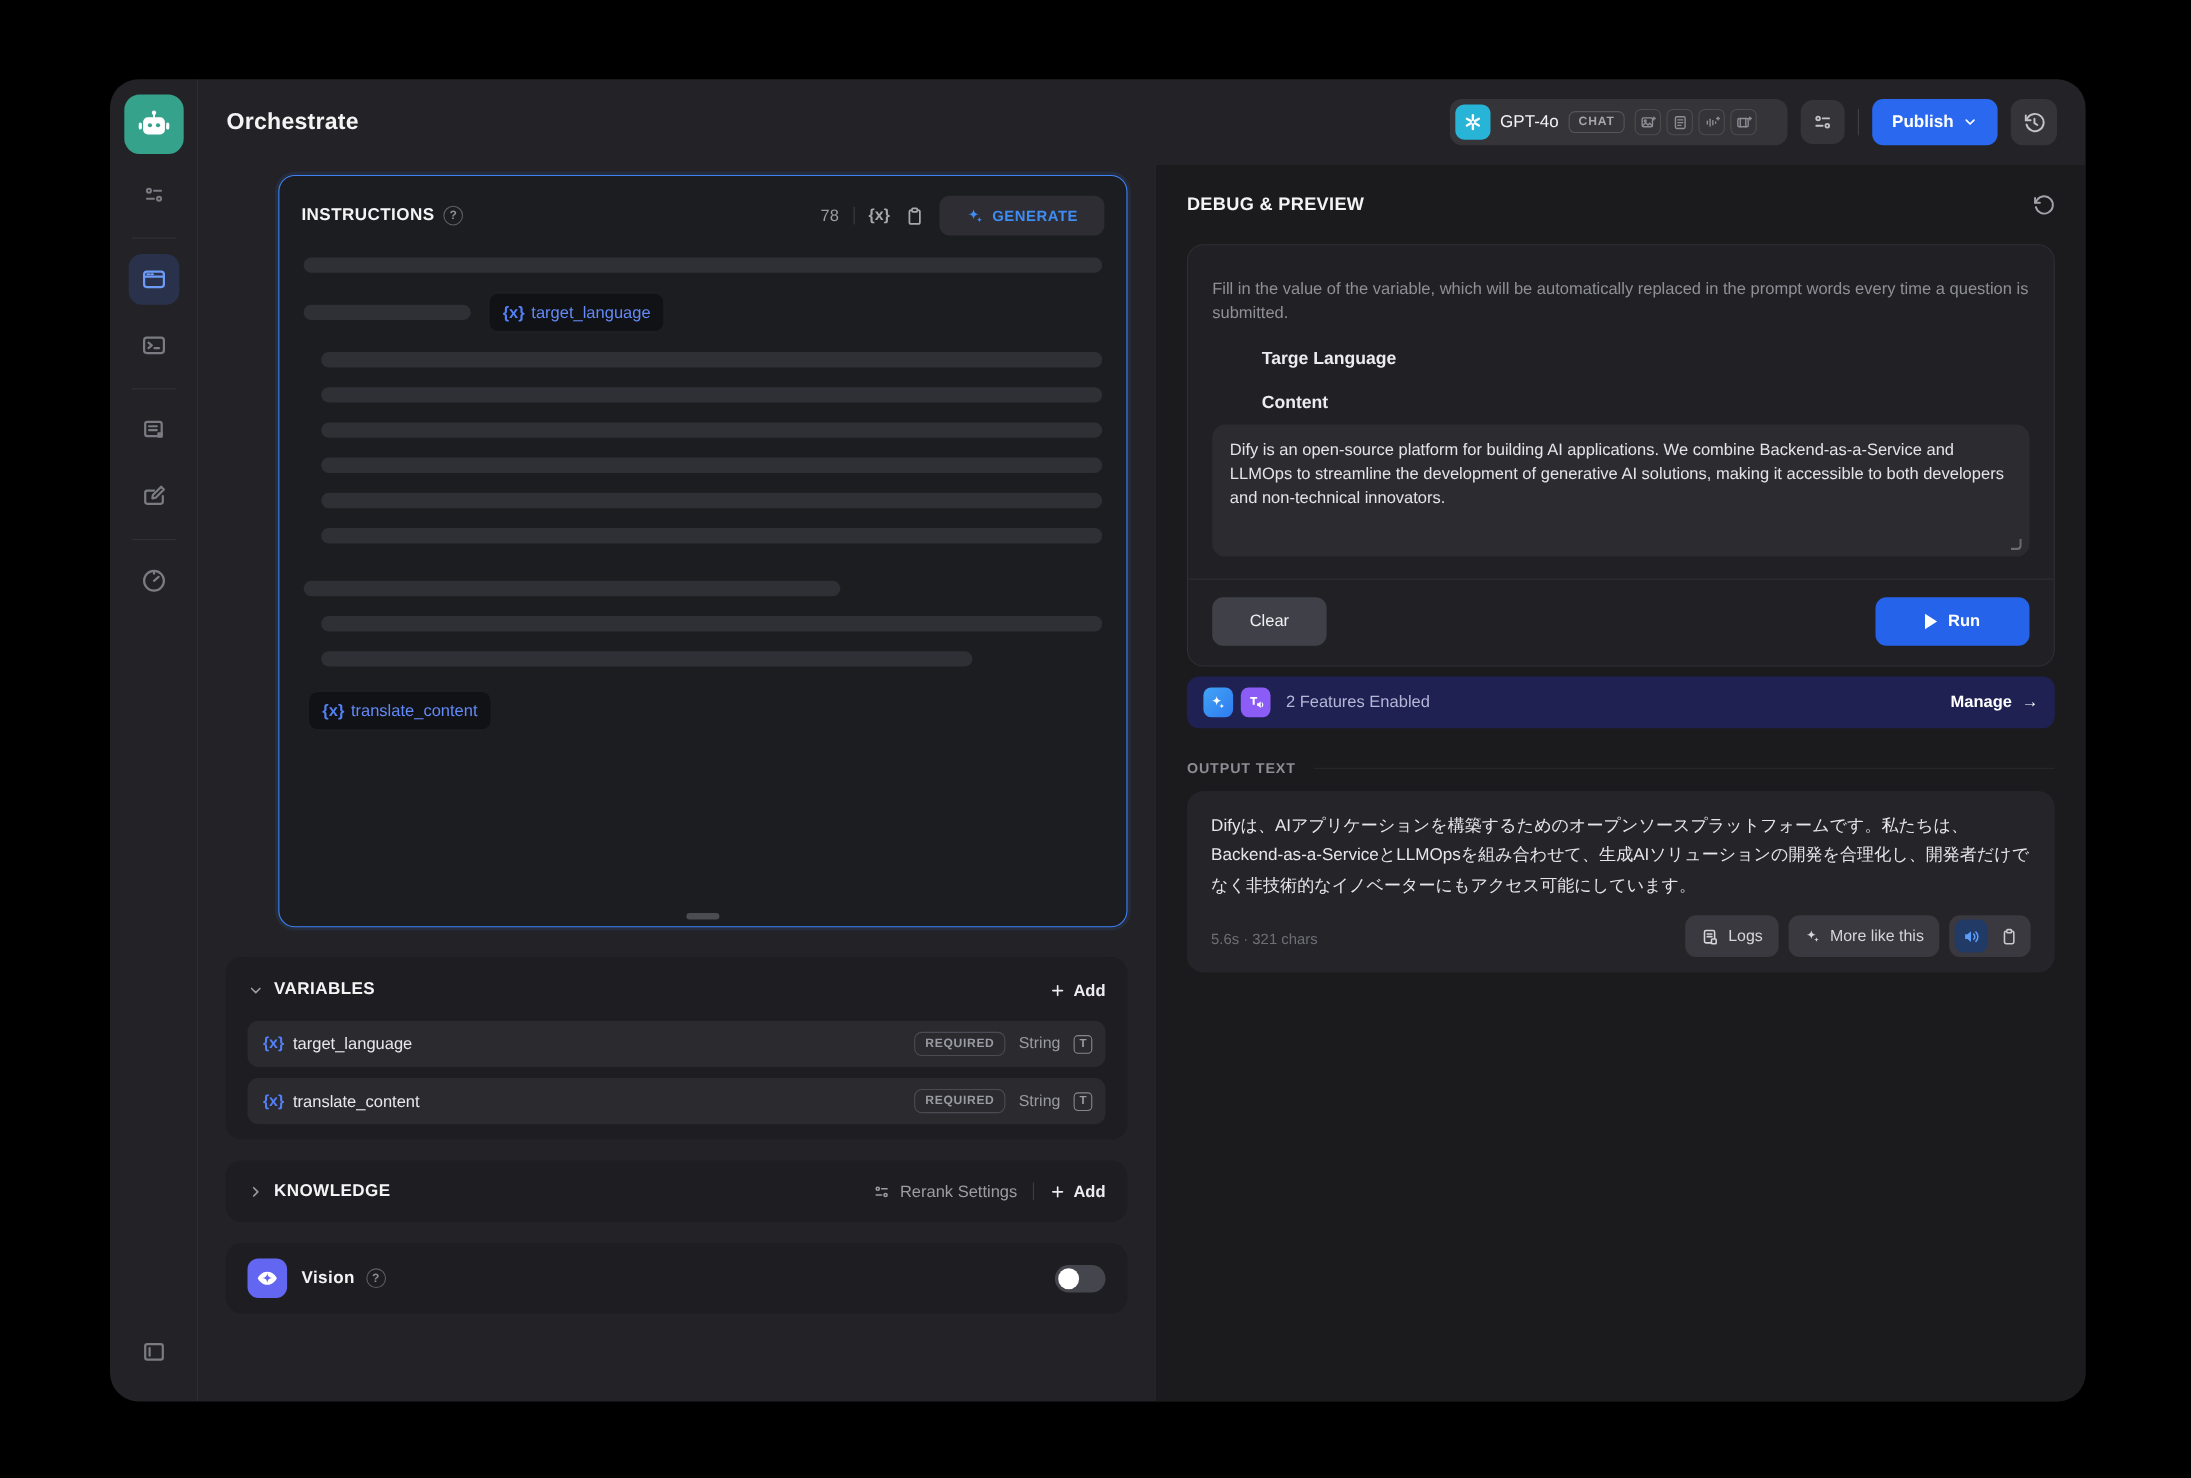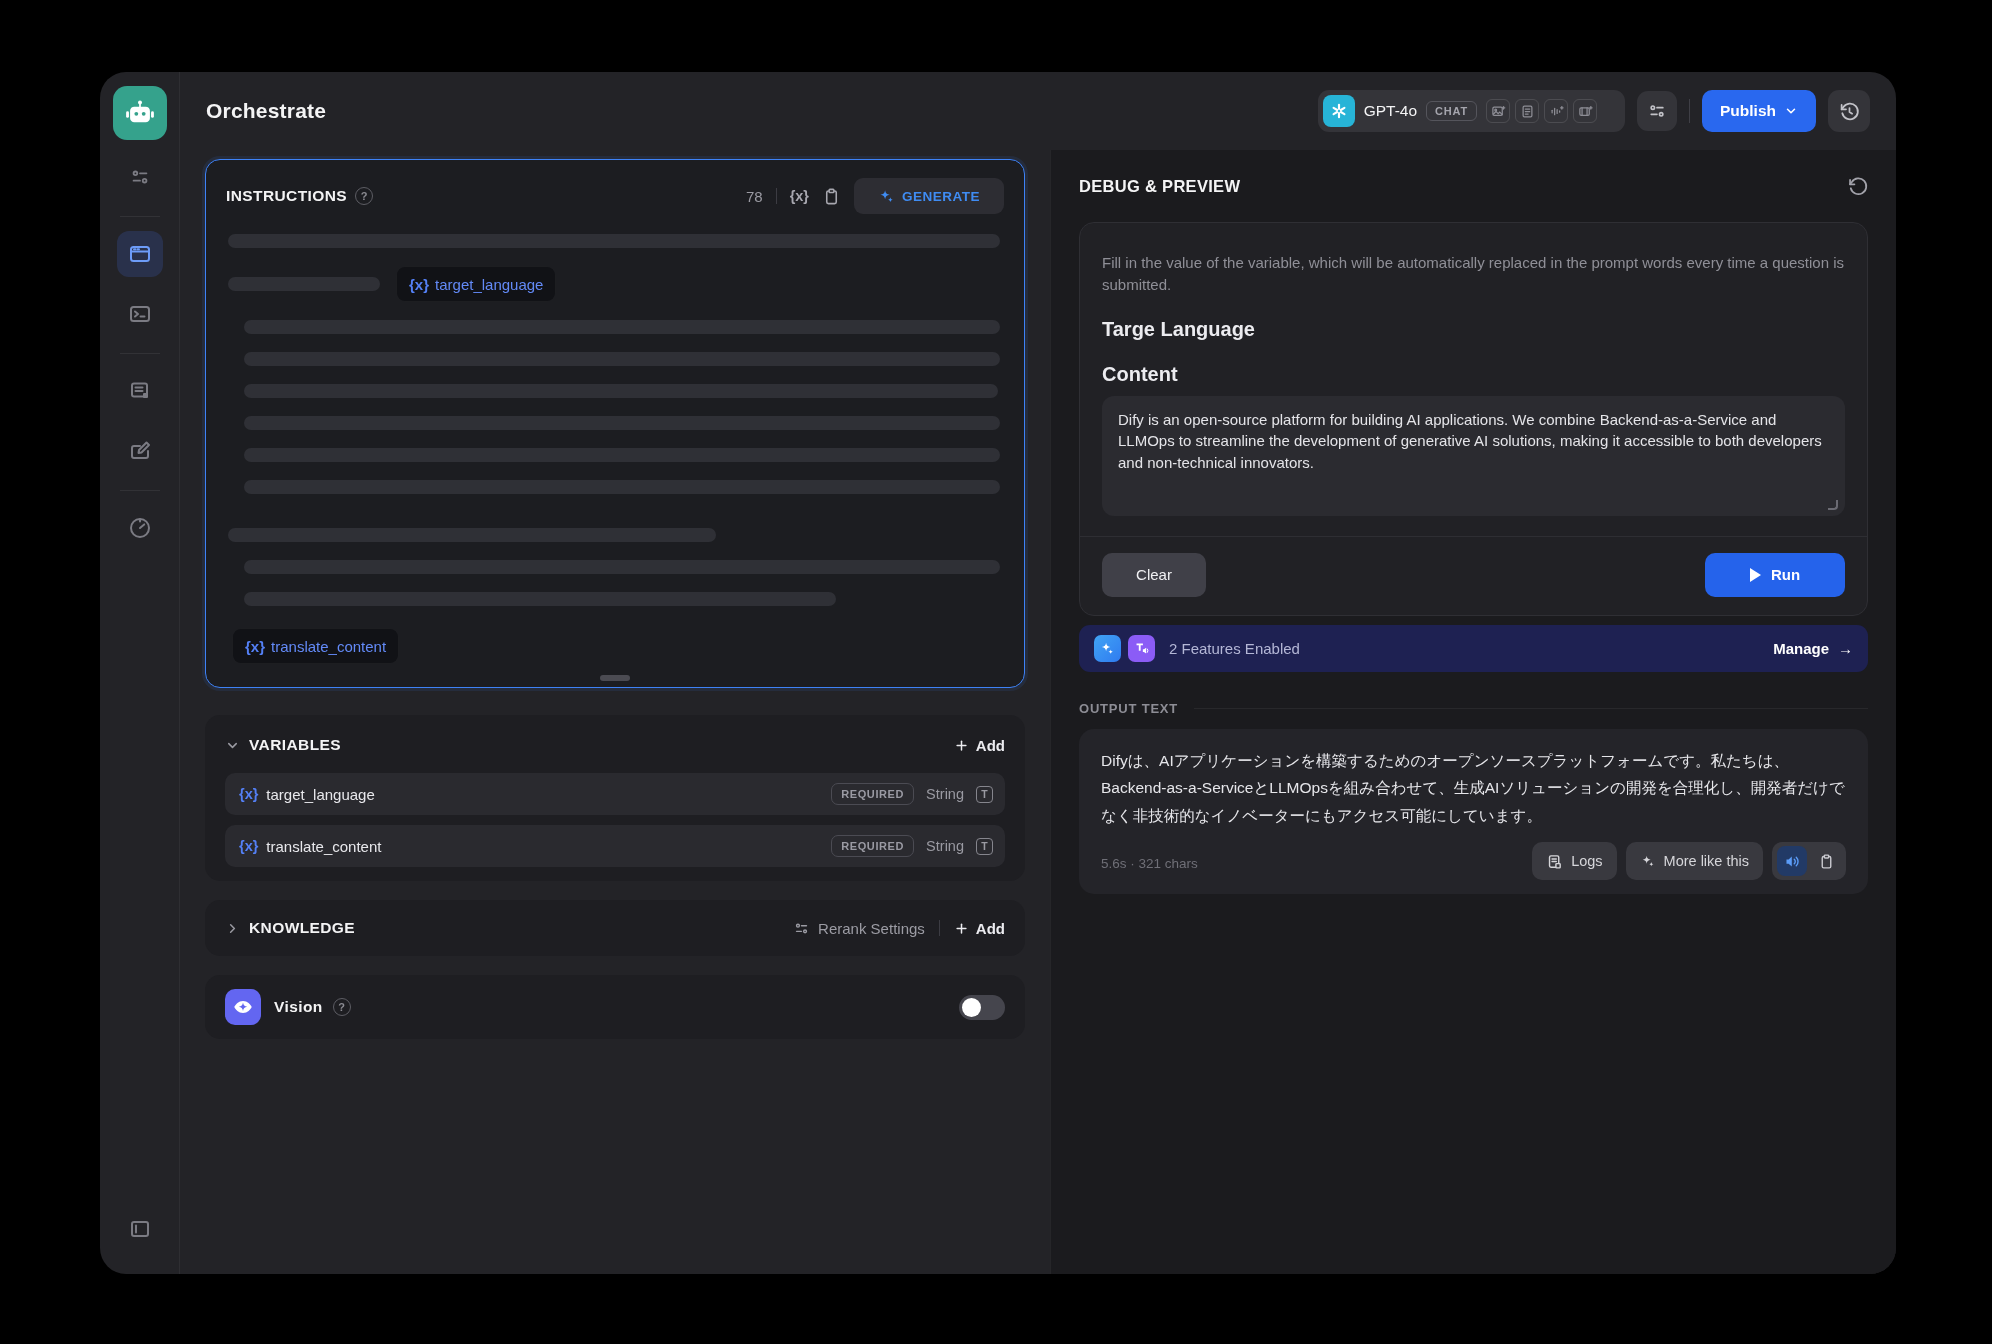--- a/index.html
+++ b/index.html
@@ -25,21 +25,21 @@
   .cap-row{ display:flex; gap:5px; align-items:center;}
   .icon-btn{ width:42px; height:42px; background:#343439; border-radius:11px; display:flex; align-items:center; justify-content:center; color:#c2c2c8; cursor:pointer;}
   .icon-btn.small{ width:40px; height:40px;}
   .top-div{ width:1px; height:24px; background:#3f3f46;}
   .publish-btn{ height:42px; background:#2968ef; border-radius:10px; color:#fff; display:flex; align-items:center; gap:8px; padding:0 18px; font-size:15.5px; font-weight:600; cursor:pointer;}
   
   .content{ flex:1; display:flex; min-height:0;}
   .left-pane{ width:870px; flex:0 0 870px; padding:9px 25px 0; overflow:hidden;}
   .right-pane{ flex:1; background:#1b1b1e; border-left:1px solid rgba(255,255,255,.05); padding:0 28px; overflow:hidden;}
   
-  .inst-panel{ position:relative; height:529px; background:#1c1d21; border:1.5px solid #3e82f6; border-radius:15px; box-shadow:0 0 0 3px rgba(62,130,246,.10); margin-bottom:27px;}
+  .inst-panel{ position:relative; height:684px; background:#1c1d21; border:1.5px solid #3e82f6; border-radius:15px; box-shadow:0 0 0 3px rgba(62,130,246,.10); margin-bottom:27px;margin-left:48px;}
   .inst-head{ display:flex; align-items:center; padding:18px 20px 10px; gap:8px;}
   .inst-title{ color:#f4f4f5; font-size:15.5px; font-weight:700; letter-spacing:.4px;}
   .help-ic{ width:18px; height:18px; border:1.5px solid #5d5d64; border-radius:50%; color:#8b8b92; font-size:11px; display:flex; align-items:center; justify-content:center; font-weight:700;}
   .inst-head-right{ margin-left:auto; display:flex; align-items:center; gap:13px;}
   .char-count{ color:#9a9aa2; font-size:15px;}
   .mini-div{ width:1px; height:16px; background:#3c3c43;}
   .tok-ic{ color:#a7a7af; font-size:14.5px; font-weight:700;}
   .ghost-ic{ color:#a7a7af; display:flex; cursor:pointer;}
   .gen-btn{ height:36px; background:#2d2d33; border-radius:9px; display:flex; align-items:center; gap:7px; padding:0 24px; cursor:pointer;}
   .gen-label{ color:#3f8cf3; font-size:13.5px; font-weight:700; letter-spacing:.5px;}
@@ -68,21 +68,21 @@
   .toggle{ margin-left:auto; width:46px; height:25px; border-radius:13px; background:#45454d; position:relative; cursor:pointer;}
   .toggle .knob{ position:absolute; left:3px; top:3px; width:19px; height:19px; border-radius:50%; background:#fff;}
   
   .dbg-head{ height:72px; display:flex; align-items:center;}
   .dbg-title{ color:#f4f4f5; font-size:16.5px; font-weight:700; letter-spacing:.3px;}
   .dbg-refresh{ margin-left:auto; color:#a2a2aa; display:flex; cursor:pointer;}
   .input-card{ background:#212125; border:1px solid #2f2f34; border-radius:15px; padding:20px 22px 18px;}
   .if-head{ display:flex; align-items:center; gap:9px; cursor:pointer;}
   .if-title{ color:#f4f4f5; font-size:15.5px; font-weight:700; letter-spacing:.4px;}
   .if-desc{ margin-top:9px; color:#8f8f97; font-size:15px; line-height:1.45; max-width:760px;}
-  .fld-label{ margin-top:22px; color:#ececf0; font-size:20px; font-weight:600;}
+  .fld-label{ margin-top:22px; color:#ececf0; font-size:16px; font-weight:600;margin-left:45px;}
   .select{ margin-top:10px; height:46px; background:#2b2b30; border-radius:10px; display:flex; align-items:center; padding:0 16px; cursor:pointer;}
   .select-val{ color:#e7e7ea; font-size:15px;}
   .select .chev{ margin-left:auto; color:#77777f; display:flex;}
   .txtarea{ position:relative; margin-top:10px; background:#2b2b30; border-radius:12px; padding:13px 16px 16px; color:#e4e4e8; font-size:15px; line-height:1.45; min-height:120px;}
   .resize-ic{ position:absolute; right:7px; bottom:6px; width:10px; height:10px; border-right:2px solid #6b6b73; border-bottom:2px solid #6b6b73; border-bottom-right-radius:4px;}
   .run-row{ border-top:1px solid #2e2e33; margin:20px -22px 0; padding:16px 22px 0; display:flex; align-items:center;}
   .clear-btn{ height:44px; min-width:104px; background:#404048; border-radius:10px; color:#f0f0f3; font-size:15px; font-weight:500; display:flex; align-items:center; justify-content:center; cursor:pointer;}
   .run-btn{ margin-left:auto; height:44px; min-width:140px; background:#2563eb; border-radius:10px; color:#fff; font-size:15px; font-weight:600; display:flex; align-items:center; justify-content:center; gap:10px; cursor:pointer;}
   .play-ic{ width:0; height:0; border-left:11px solid #fff; border-top:7px solid transparent; border-bottom:7px solid transparent;}
   .feat-bar{ margin-top:9px; height:47px; background:#1e2152; border-radius:11px; display:flex; align-items:center; padding:0 15px; gap:10px;}

